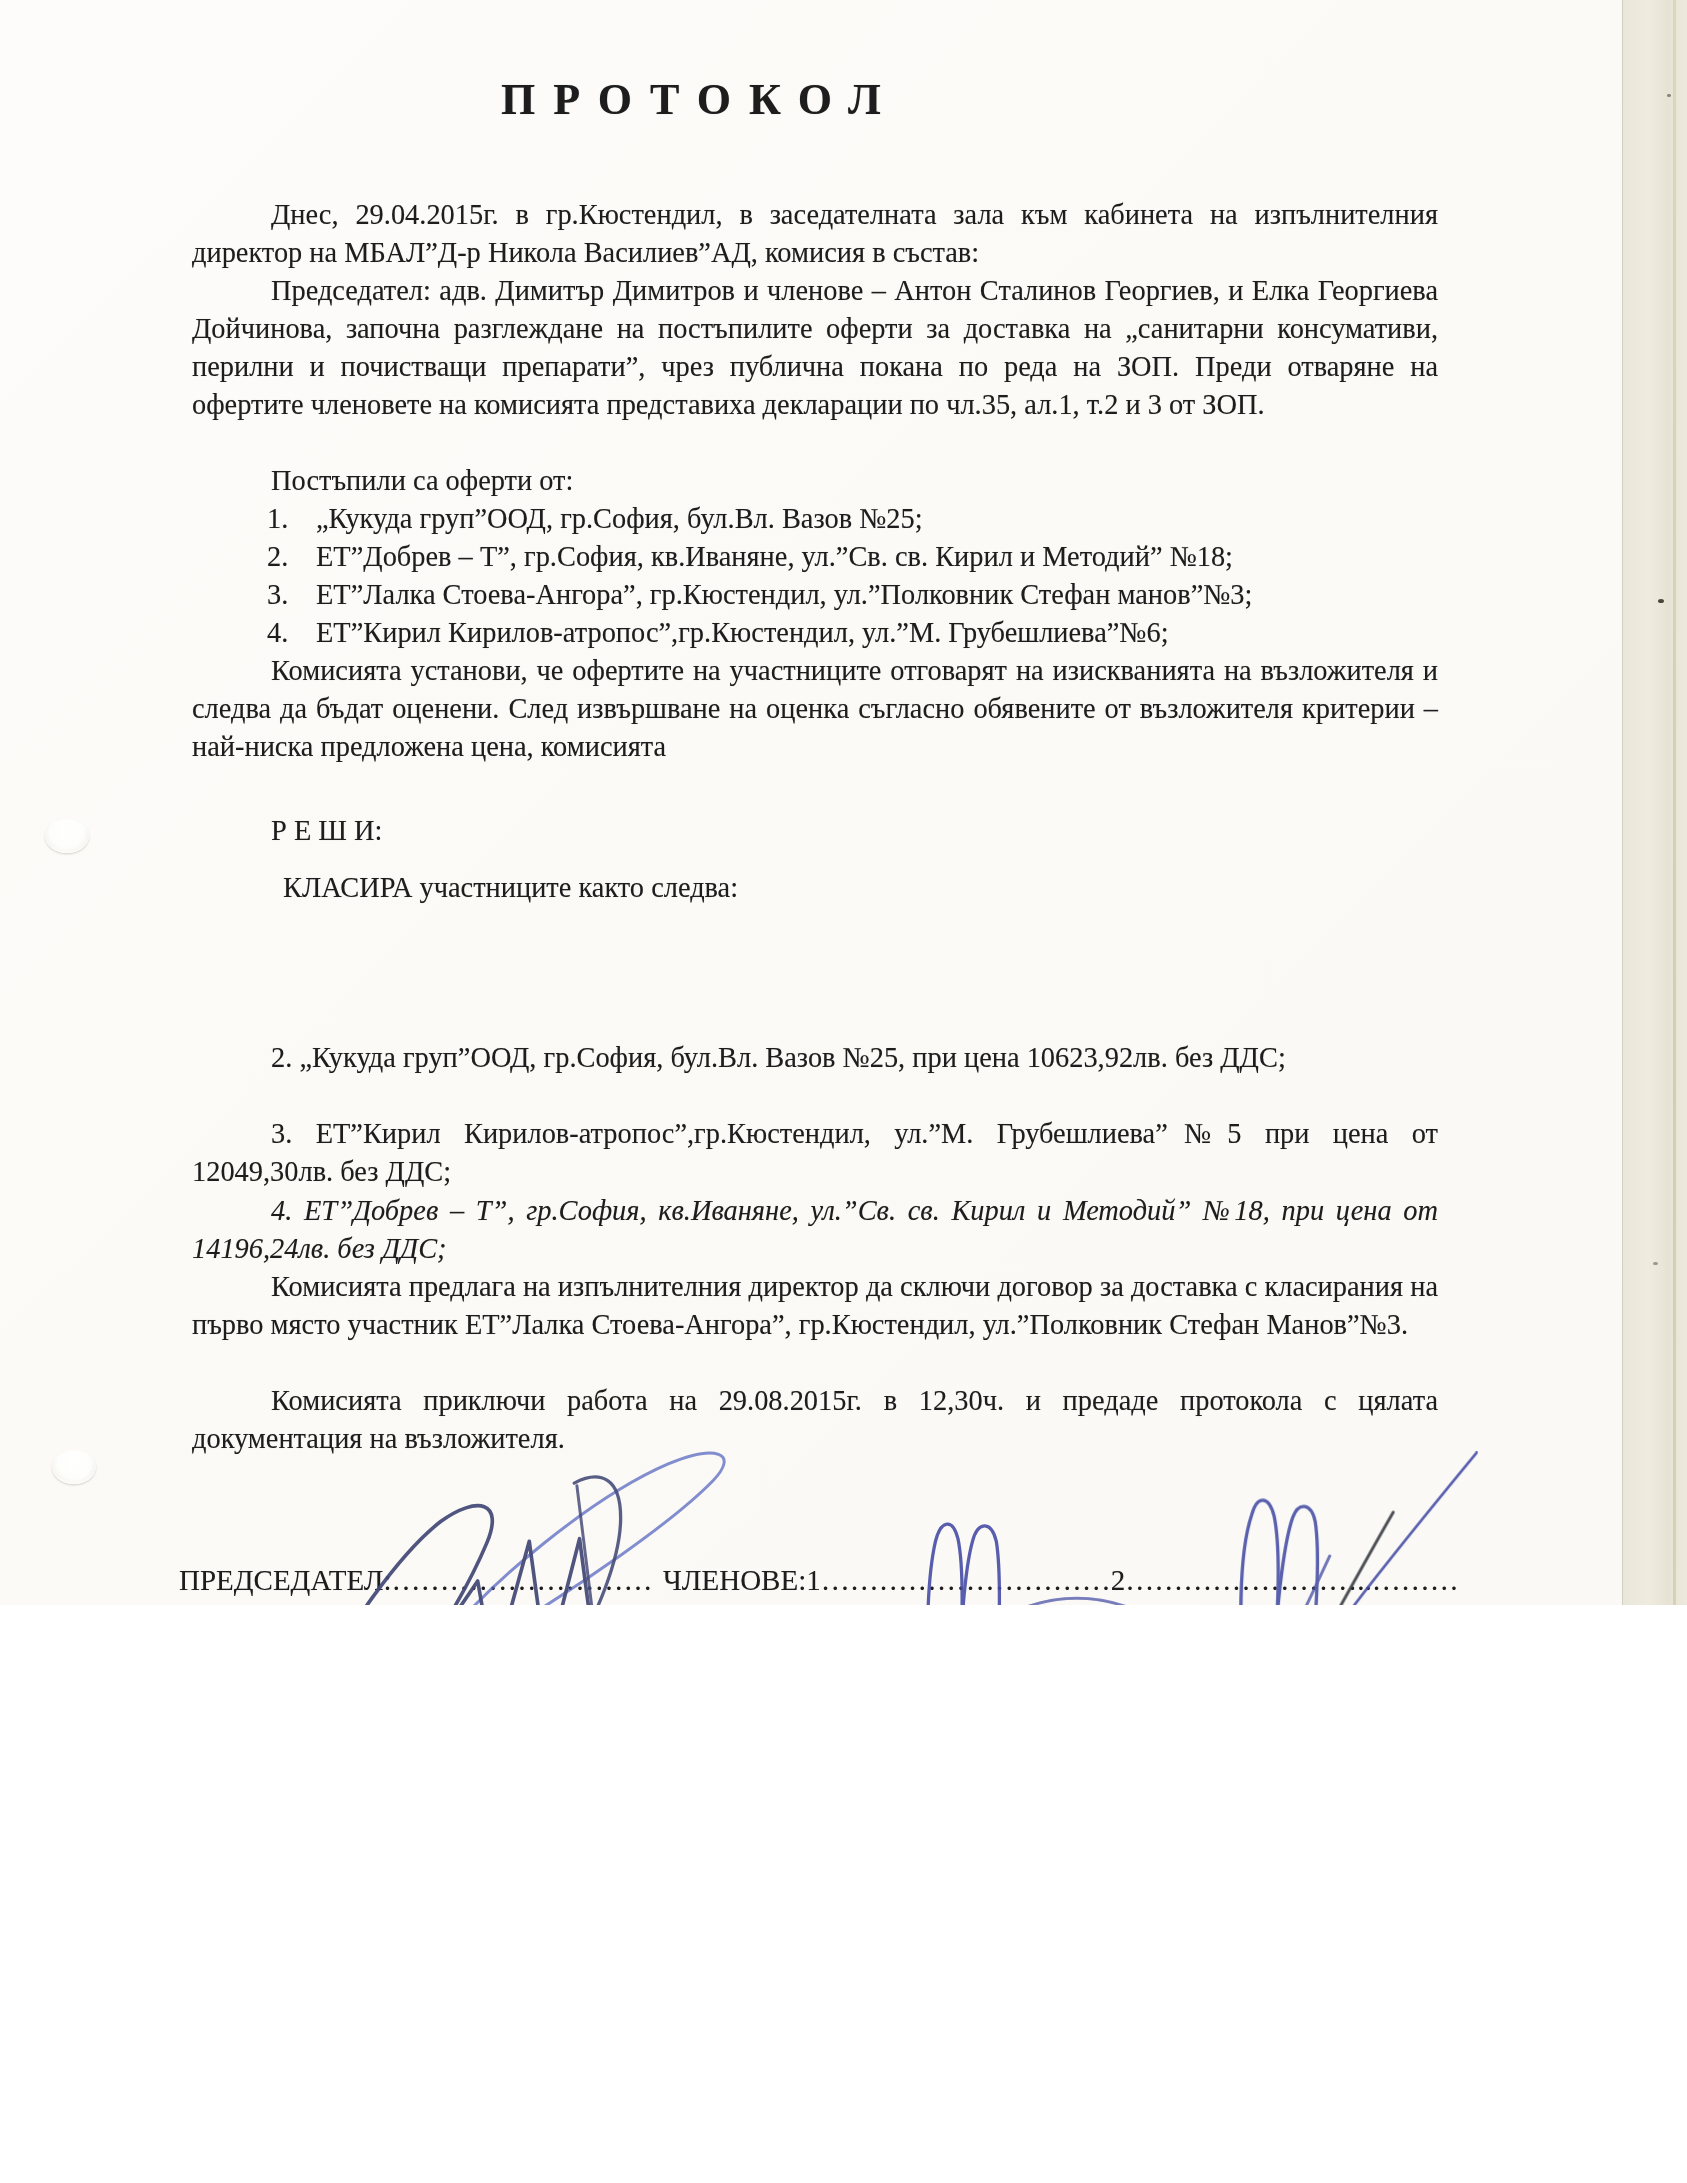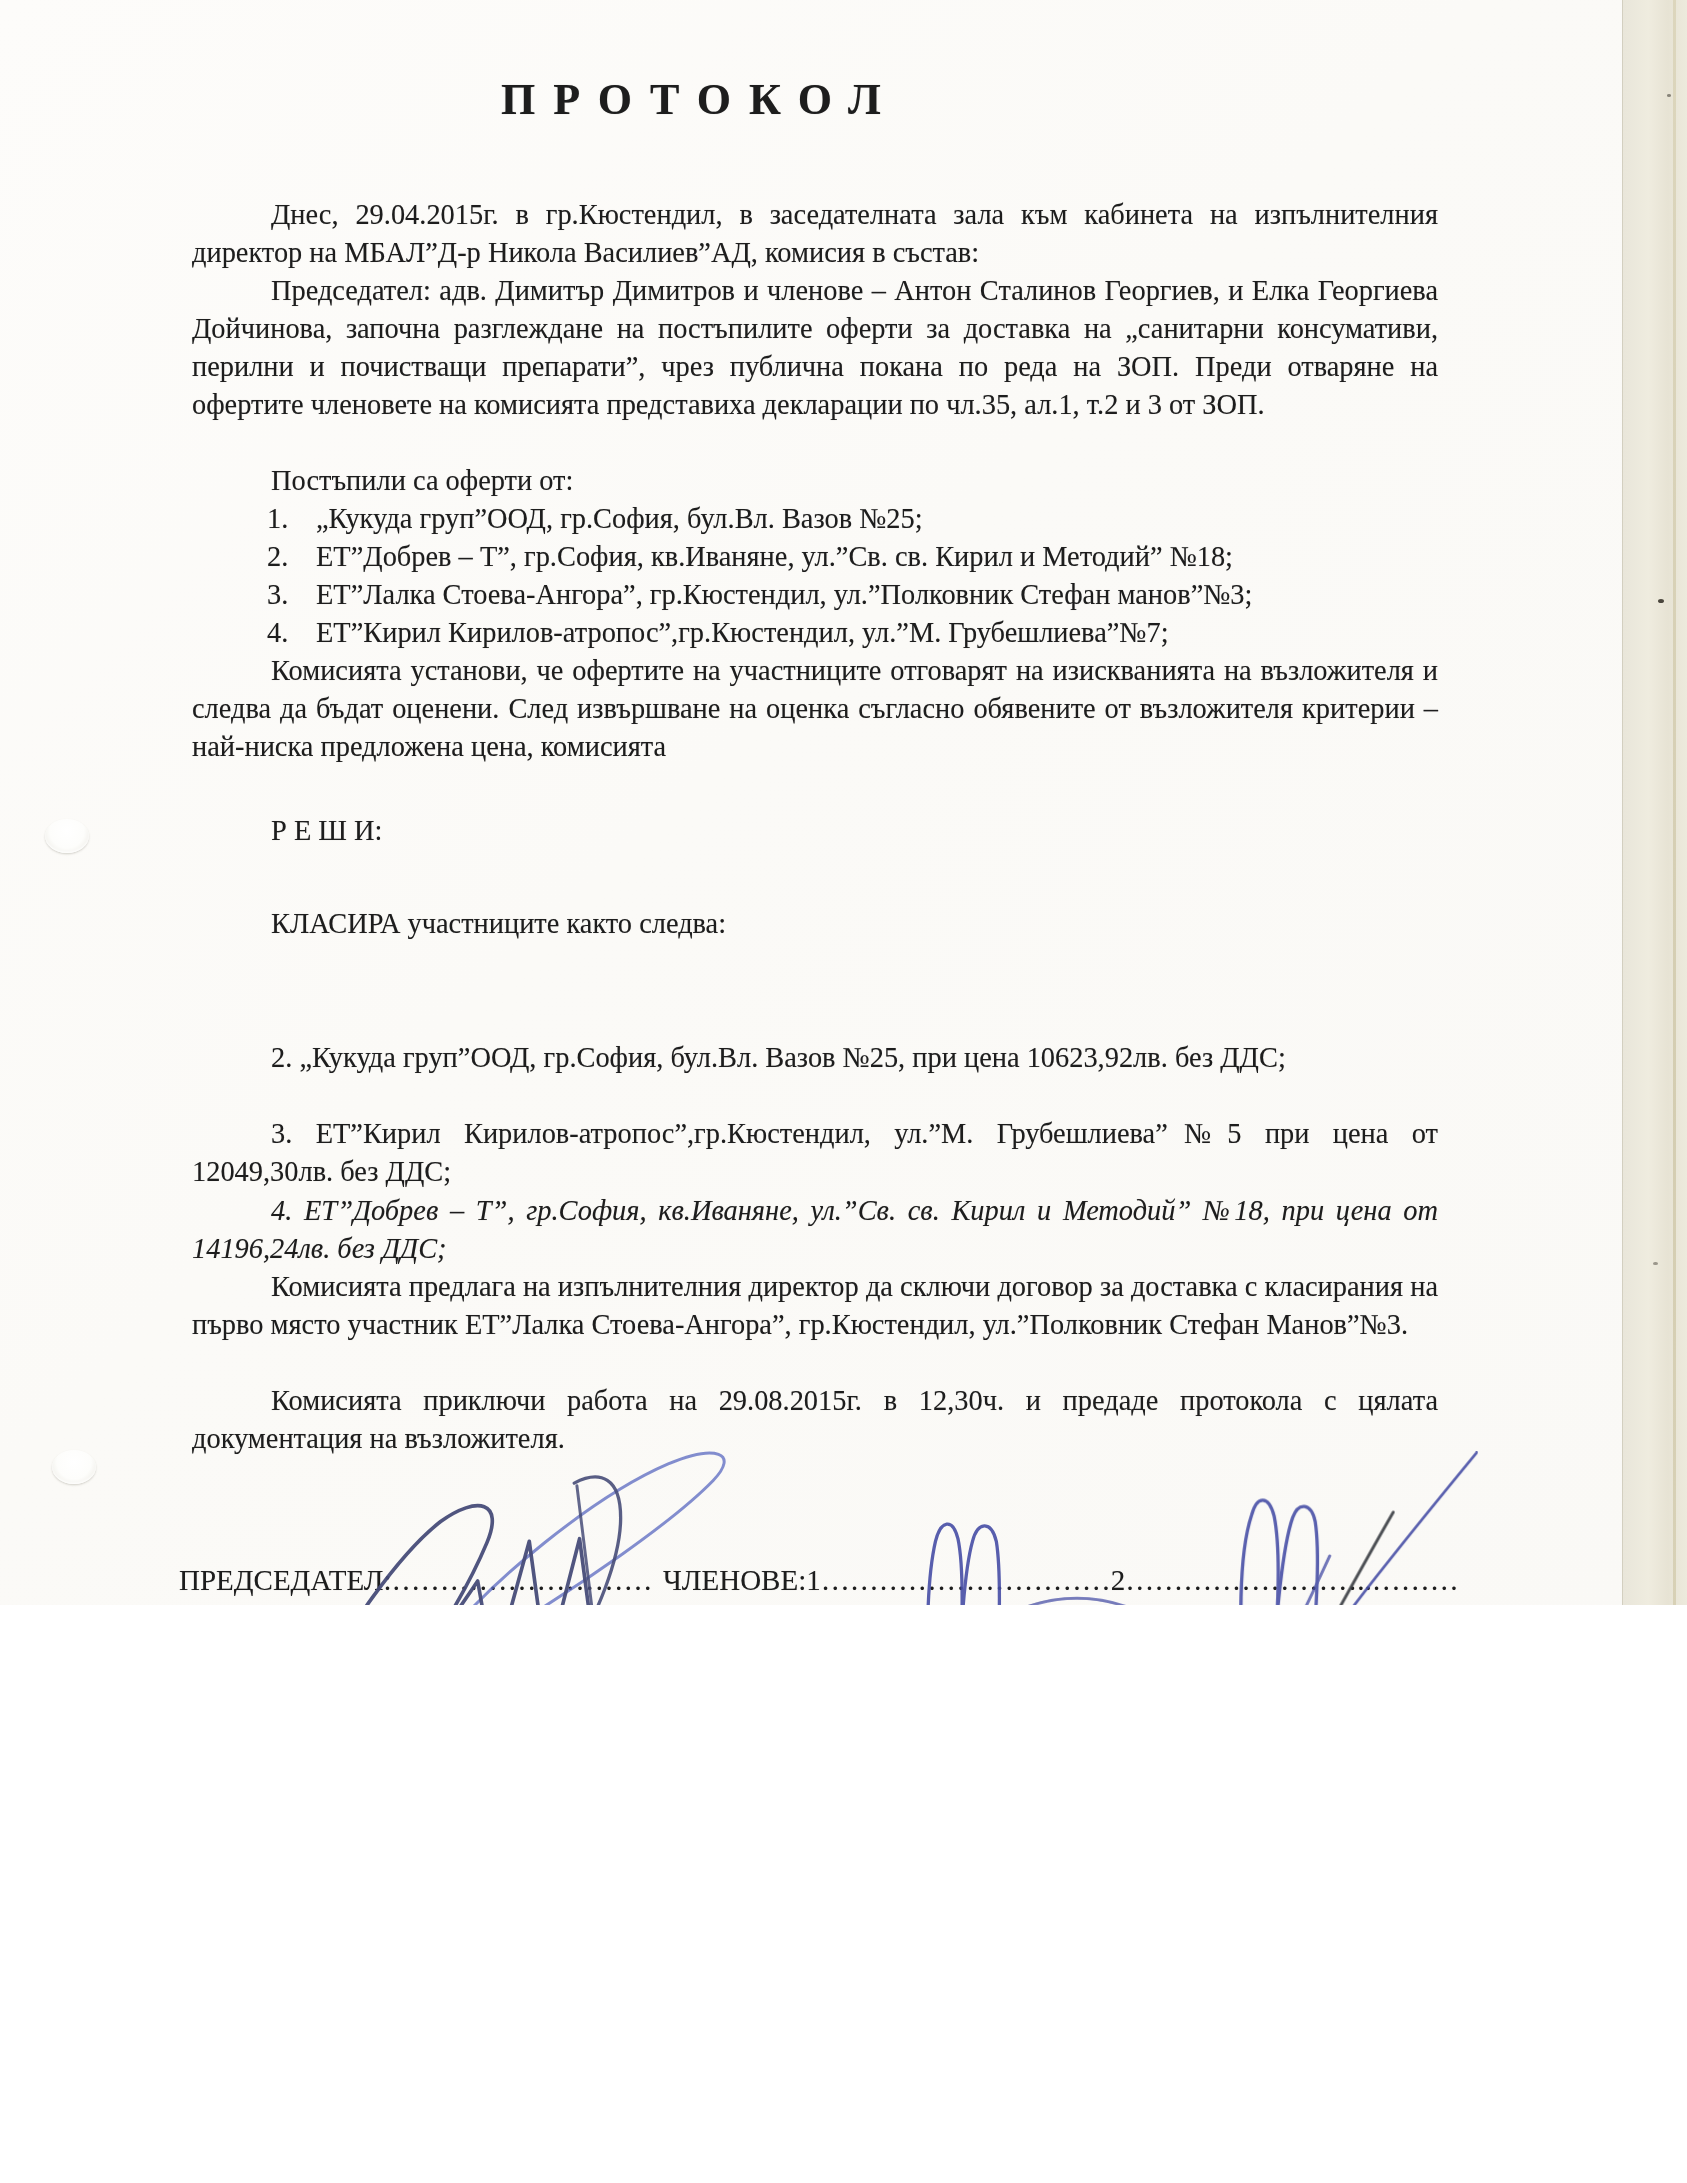--- a/index.html
+++ b/index.html
@@ -82,28 +82,28 @@
     <div class="offer-row">
       <span class="offer-num">2.</span>
       <span>ЕТ”Добрев – Т”, гр.София, кв.Иваняне, ул.”Св. св. Кирил и Методий” №18;</span>
     </div>
     <div class="offer-row">
       <span class="offer-num">3.</span>
       <span>ЕТ”Лалка Стоева-Ангора”, гр.Кюстендил, ул.”Полковник Стефан манов”№3;</span>
     </div>
     <div class="offer-row">
       <span class="offer-num">4.</span>
-      <span>ЕТ”Кирил Кирилов-атропос”,гр.Кюстендил, ул.”М. Грубешлиева”№7;</span>
+      <span>ЕТ”Кирил Кирилов-атропос”,гр.Кюстендил, ул.”М. Грубешлиева”№6;</span>
     </div>
   </div>
 
   <div class="para" style="top:652px;">Комисията установи, че офертите на участниците отговарят на изискванията на възложителя и следва да бъдат оценени. След извършване на оценка съгласно обявените от възложителя критерии – най-ниска предложена цена, комисията</div>
 
   <div class="heading" style="top:812px;font-family:Liberation Serif, serif;">Р Е Ш И:</div>
-  <div class="heading" style="top:905px;">КЛАСИРА участниците както следва:</div>
+  <div class="heading" style="top:869px;margin-left:12px;">КЛАСИРА участниците както следва:</div>
 
   <div class="para" style="top:1039px;">2. „Кукуда груп”ООД, гр.София, бул.Вл. Вазов №25, при цена 10623,92лв. без ДДС;</div>
   <div class="para" style="top:1115px;">3. ЕТ”Кирил Кирилов-атропос”,гр.Кюстендил, ул.”М. Грубешлиева”№5 при цена от 12049,30лв. без ДДС;</div>
   <div class="para" style="top:1192px;font-style:italic;">4. ЕТ”Добрев – Т”, гр.София, кв.Иваняне, ул.”Св. св. Кирил и Методий” №18, при цена от 14196,24лв. без ДДС;</div>
 
   <div class="para" style="top:1268px;">Комисията предлага на изпълнителния директор да сключи договор за доставка с класирания на първо място участник ЕТ”Лалка Стоева-Ангора”, гр.Кюстендил, ул.”Полковник Стефан Манов”№3.</div>
   <div class="para" style="top:1382px;">Комисията приключи работа на 29.08.2015г. в 12,30ч. и предаде протокола с цялата документация на възложителя.</div>
 
   <span class="sig-label" style="left:179px;top:1563px;"><span>ПРЕДСЕДАТЕЛ:</span><span>………………………</span></span>
   <span class="sig-label" style="left:663px;top:1563px;"><span>ЧЛЕНОВЕ:1</span><span>…………………………</span><span>2</span><span>……………………..………</span></span>

